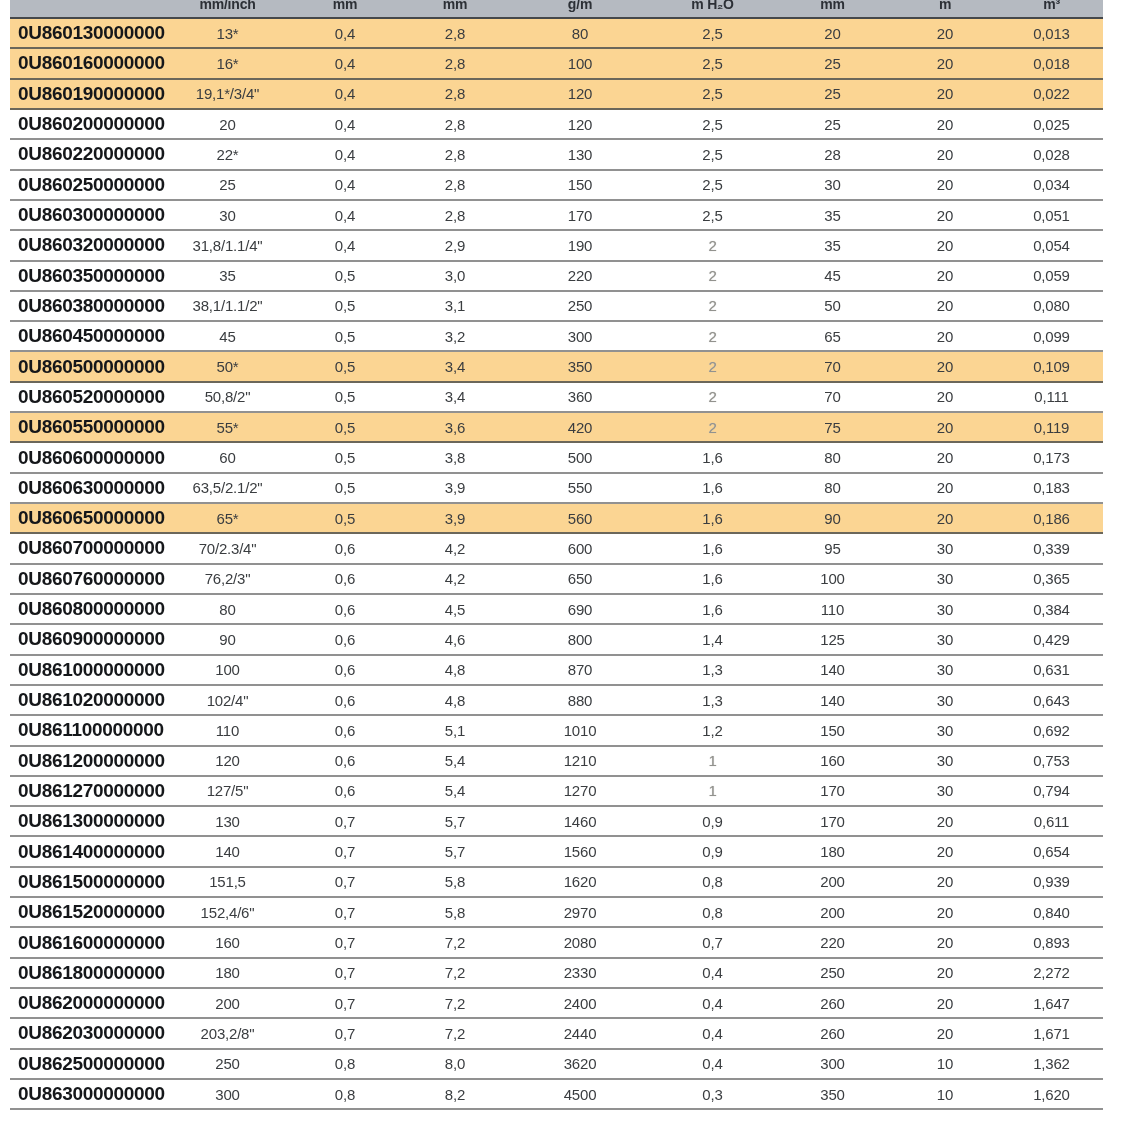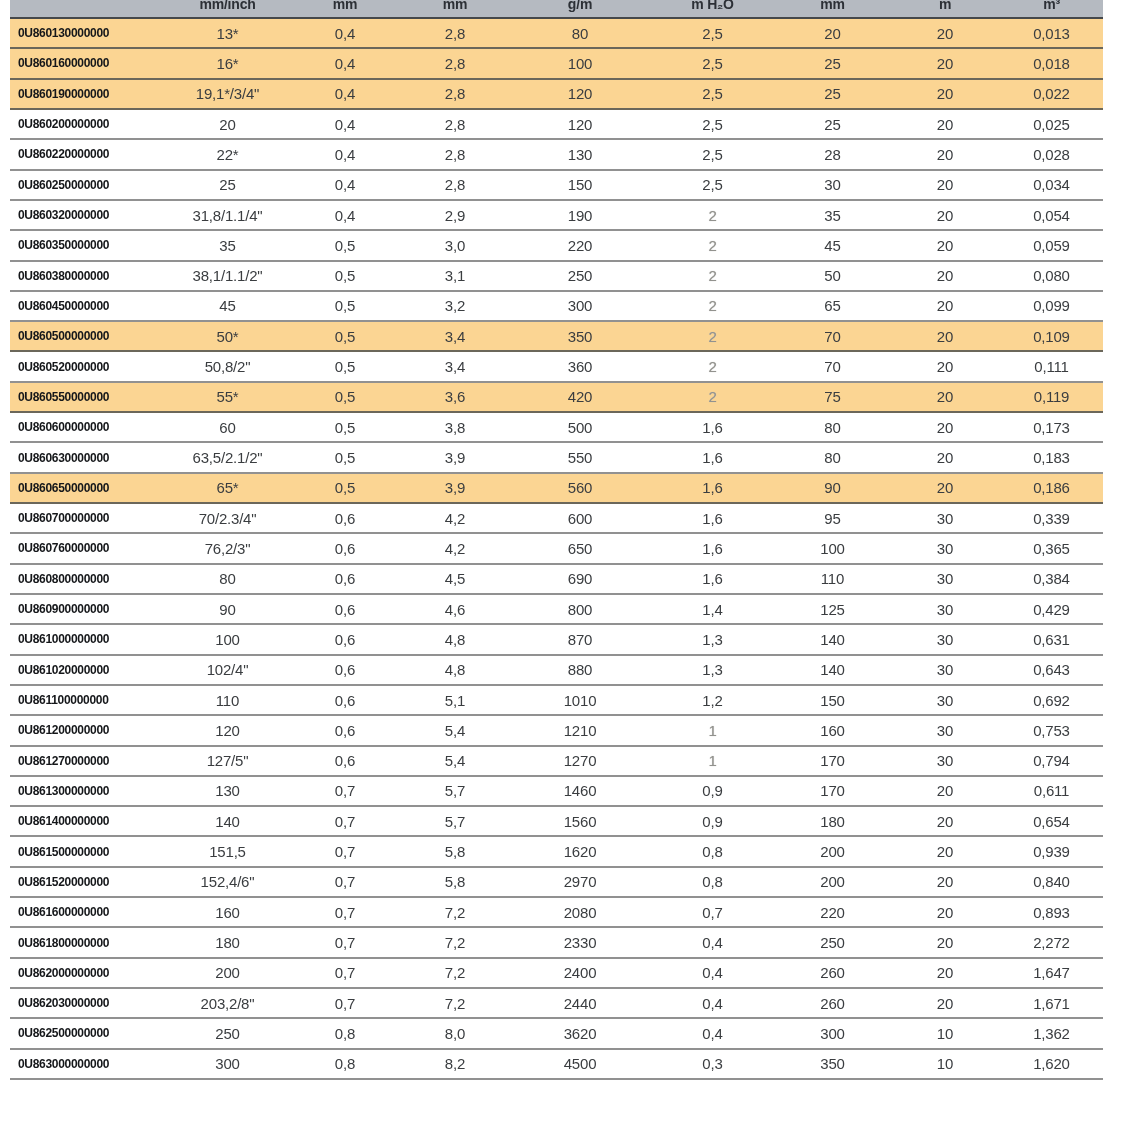--- a/index.html
+++ b/index.html
@@ -74,21 +74,21 @@
     white-space: nowrap;
     overflow: hidden;
   }
   tbody tr.highlight td {
     border-bottom-color: #6b675a;
   }
   tbody td.code {
     text-align: left;
     padding-left: 8px;
     font-weight: bold;
-    font-size: 12px;
+    font-size: 19px;
     color: #15171a;
     letter-spacing: -0.3px;
   }
   tbody td .soft {
     color: #92928e;
     text-shadow: 0 0 1px #b8b8b4;
   }
 </style>
 </head>
 <body>
@@ -198,20 +198,31 @@
           <td><span>25</span></td>
           <td><span>0,4</span></td>
           <td><span>2,8</span></td>
           <td><span>150</span></td>
           <td><span>2,5</span></td>
           <td><span>30</span></td>
           <td><span>20</span></td>
           <td><span>0,034</span></td>
         </tr>
         <tr>
+          <td class="code">0U860300000000</td>
+          <td><span>30</span></td>
+          <td><span>0,4</span></td>
+          <td><span>2,8</span></td>
+          <td><span>170</span></td>
+          <td><span>2,5</span></td>
+          <td><span>35</span></td>
+          <td><span>20</span></td>
+          <td><span>0,051</span></td>
+        </tr>
+        <tr>
           <td class="code">0U860320000000</td>
           <td><span>31,8/1.1/4"</span></td>
           <td><span>0,4</span></td>
           <td><span>2,9</span></td>
           <td><span>190</span></td>
           <td><span class="soft">2</span></td>
           <td><span>35</span></td>
           <td><span>20</span></td>
           <td><span>0,054</span></td>
         </tr>

